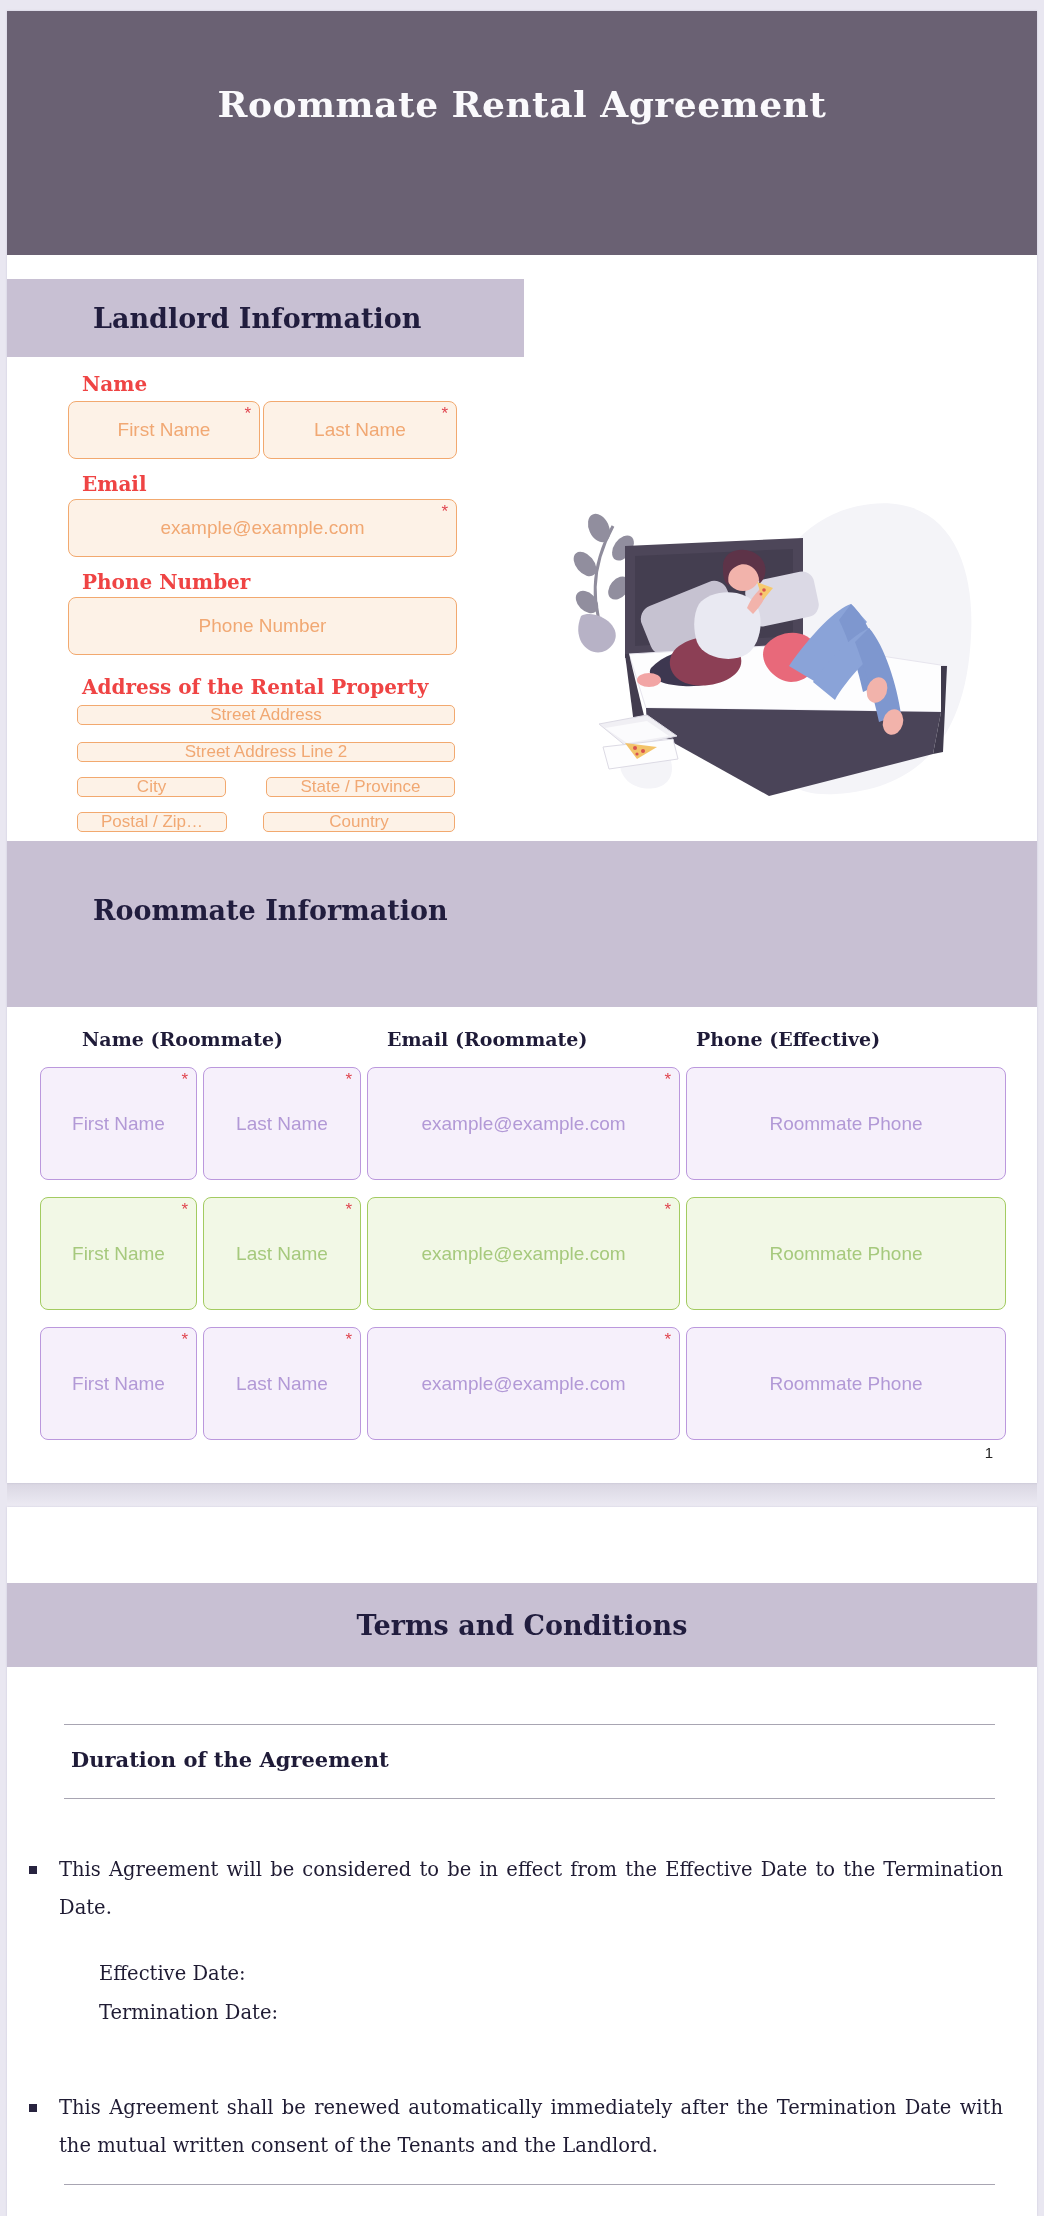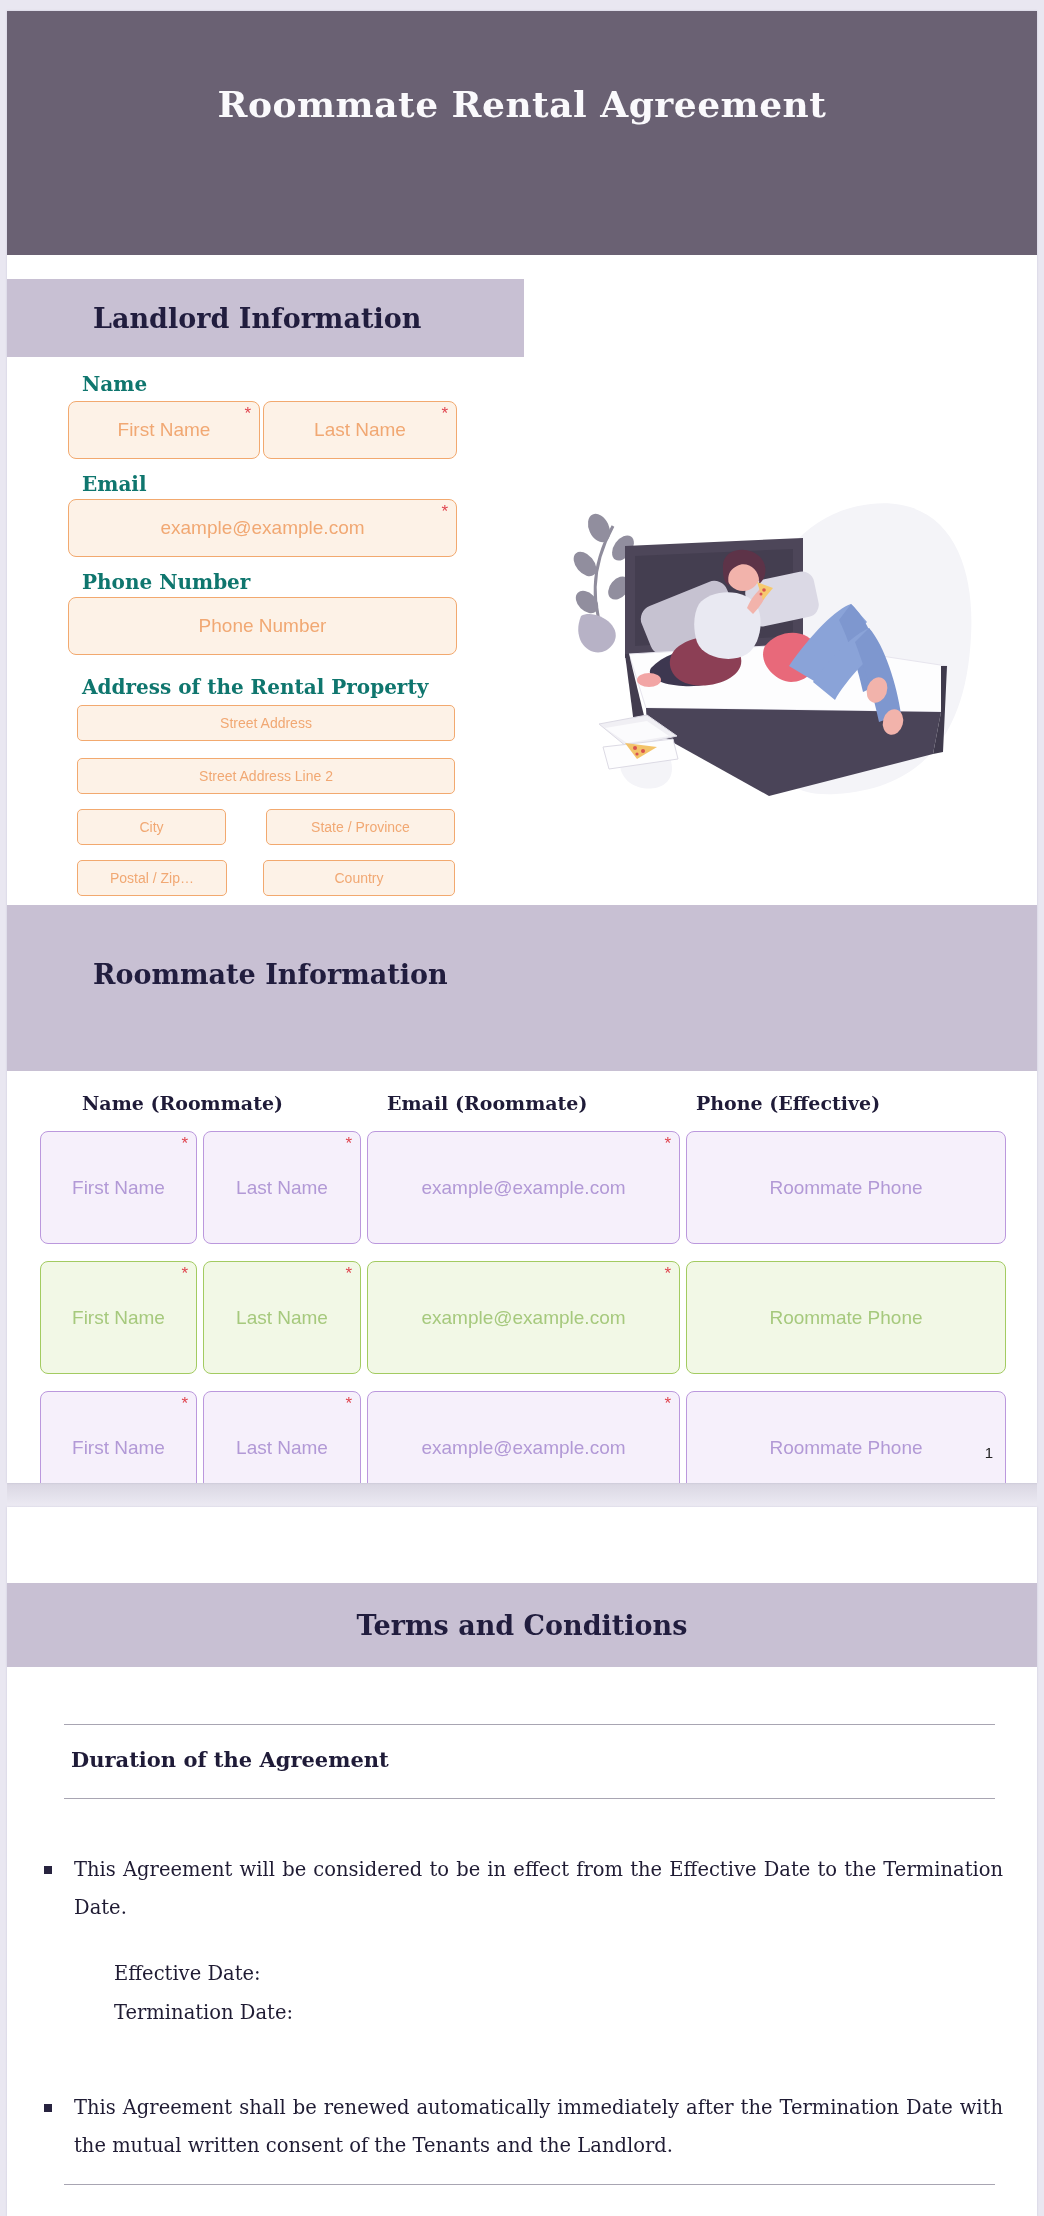--- a/index.html
+++ b/index.html
@@ -29,41 +29,41 @@
   
   .section-bar{background:#c8c0d3;display:flex;align-items:center;}
   .section-bar h2{margin:12px;color:#211d3e;font-size:27px;font-weight:700;}
   .landlord-bar{margin-top:24px;width:517px;height:78px;padding-left:74px;box-sizing:border-box;}
   .roommate-bar{margin-top:9px;height:166px;align-items:flex-start;padding:42px 0 0 74px;box-sizing:border-box;}
   .terms-bar{margin-top:76px;height:84px;justify-content:center;}
 
   
   .landlord-body{position:relative;padding-left:61px;}
   .field-label{
-    margin:14px 0 4px 14px;font-size:20px;font-weight:700;color:#0f766e;line-height:26px;
+    margin:14px 0 4px 14px;font-size:20px;font-weight:700;color:#ef4444;line-height:26px;
   }
   .field-label.tight{margin-top:12px;margin-bottom:2px;}
   .field-label.addr{margin-top:19px;}
   .inp-wrap{position:relative;display:inline-block;vertical-align:top;}
   .inp{
     box-sizing:border-box;border:1px solid #f2a96f;background:#fdf2e7;border-radius:8px;
     color:#f1a873;font-family:"Liberation Sans",sans-serif;font-size:19px;text-align:center;
     outline:none;display:block;
   }
   .inp::placeholder{color:#f1a873;opacity:1;}
   .big{height:58px;}
   .req{
     position:absolute;top:4px;right:9px;color:#e0454f;font-size:17px;
     font-family:"Liberation Sans",sans-serif;line-height:17px;
   }
   .name-row{display:flex;gap:3px;}
   .w-first{width:192px;}
   .w-last{width:194px;}
   .w-full{width:389px;}
-  .slim{height:36px;border-radius:5px;font-size:14px;padding:0;}
+  .slim{height:20px;border-radius:5px;font-size:17px;padding:0;}
   .addr-block{margin-left:9px;width:378px;}
   .addr-row{display:flex;justify-content:space-between;}
   .mt5{margin-top:5px;} .mt17{margin-top:17px;} .mt15{margin-top:15px;}
   .w-street{width:378px;}
   .w-city{width:149px;} .w-state{width:189px;}
   .w-postal{width:150px;} .w-country{width:192px;}
 
   
   .illustration{position:absolute;left:544px;top:125px;}
 
@@ -91,21 +91,21 @@
   }
 
   
   .rule{border:none;border-top:1px solid #a8a5b2;margin:0 42px 0 57px;}
   .rule-1{margin-top:57px;}
   .rule-2{margin-top:23px;}
   .rule-bottom{margin-top:19px;}
   .terms-sub{
     margin:20px 0 0 64px;font-size:21px;font-weight:700;color:#1f1b38;line-height:30px;
   }
-  .terms-list{margin:52px 0 0 0;padding:0 34px 0 67px;list-style:none;color:#1f1b33;}
+  .terms-list{margin:52px 0 0 0;padding:0 34px 0 52px;list-style:none;color:#1f1b33;}
   .terms-list li{position:relative;font-size:19.5px;line-height:38px;}
   .terms-list li::before{
     content:"";position:absolute;left:-30px;top:15px;width:8px;height:8px;background:#28233f;
   }
   .terms-list li .jtext{display:block;text-align:justify;}
   .subline{margin-left:40px;font-size:19.5px;line-height:39px;}
   .subline-group{margin-top:27px;}
   .li-2{margin-top:57px;}
 </style>
 </head>

